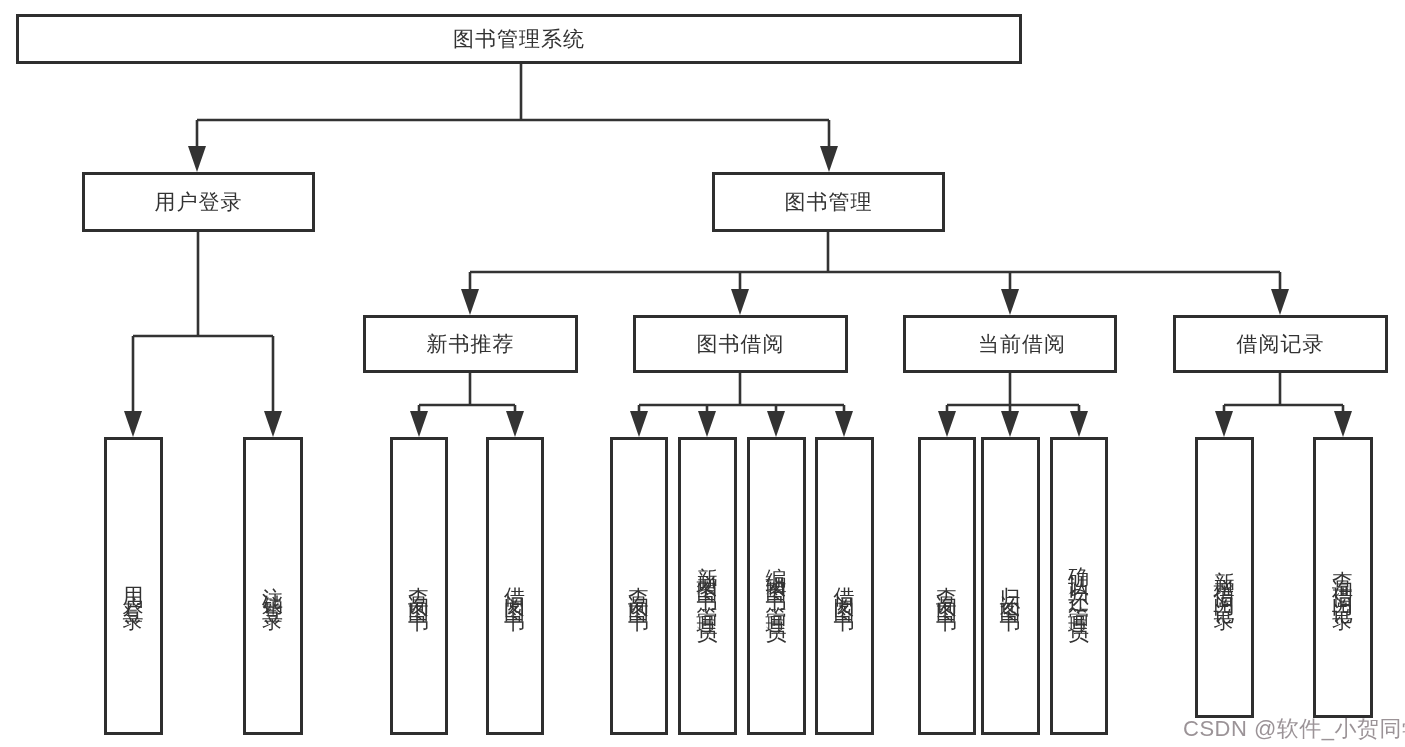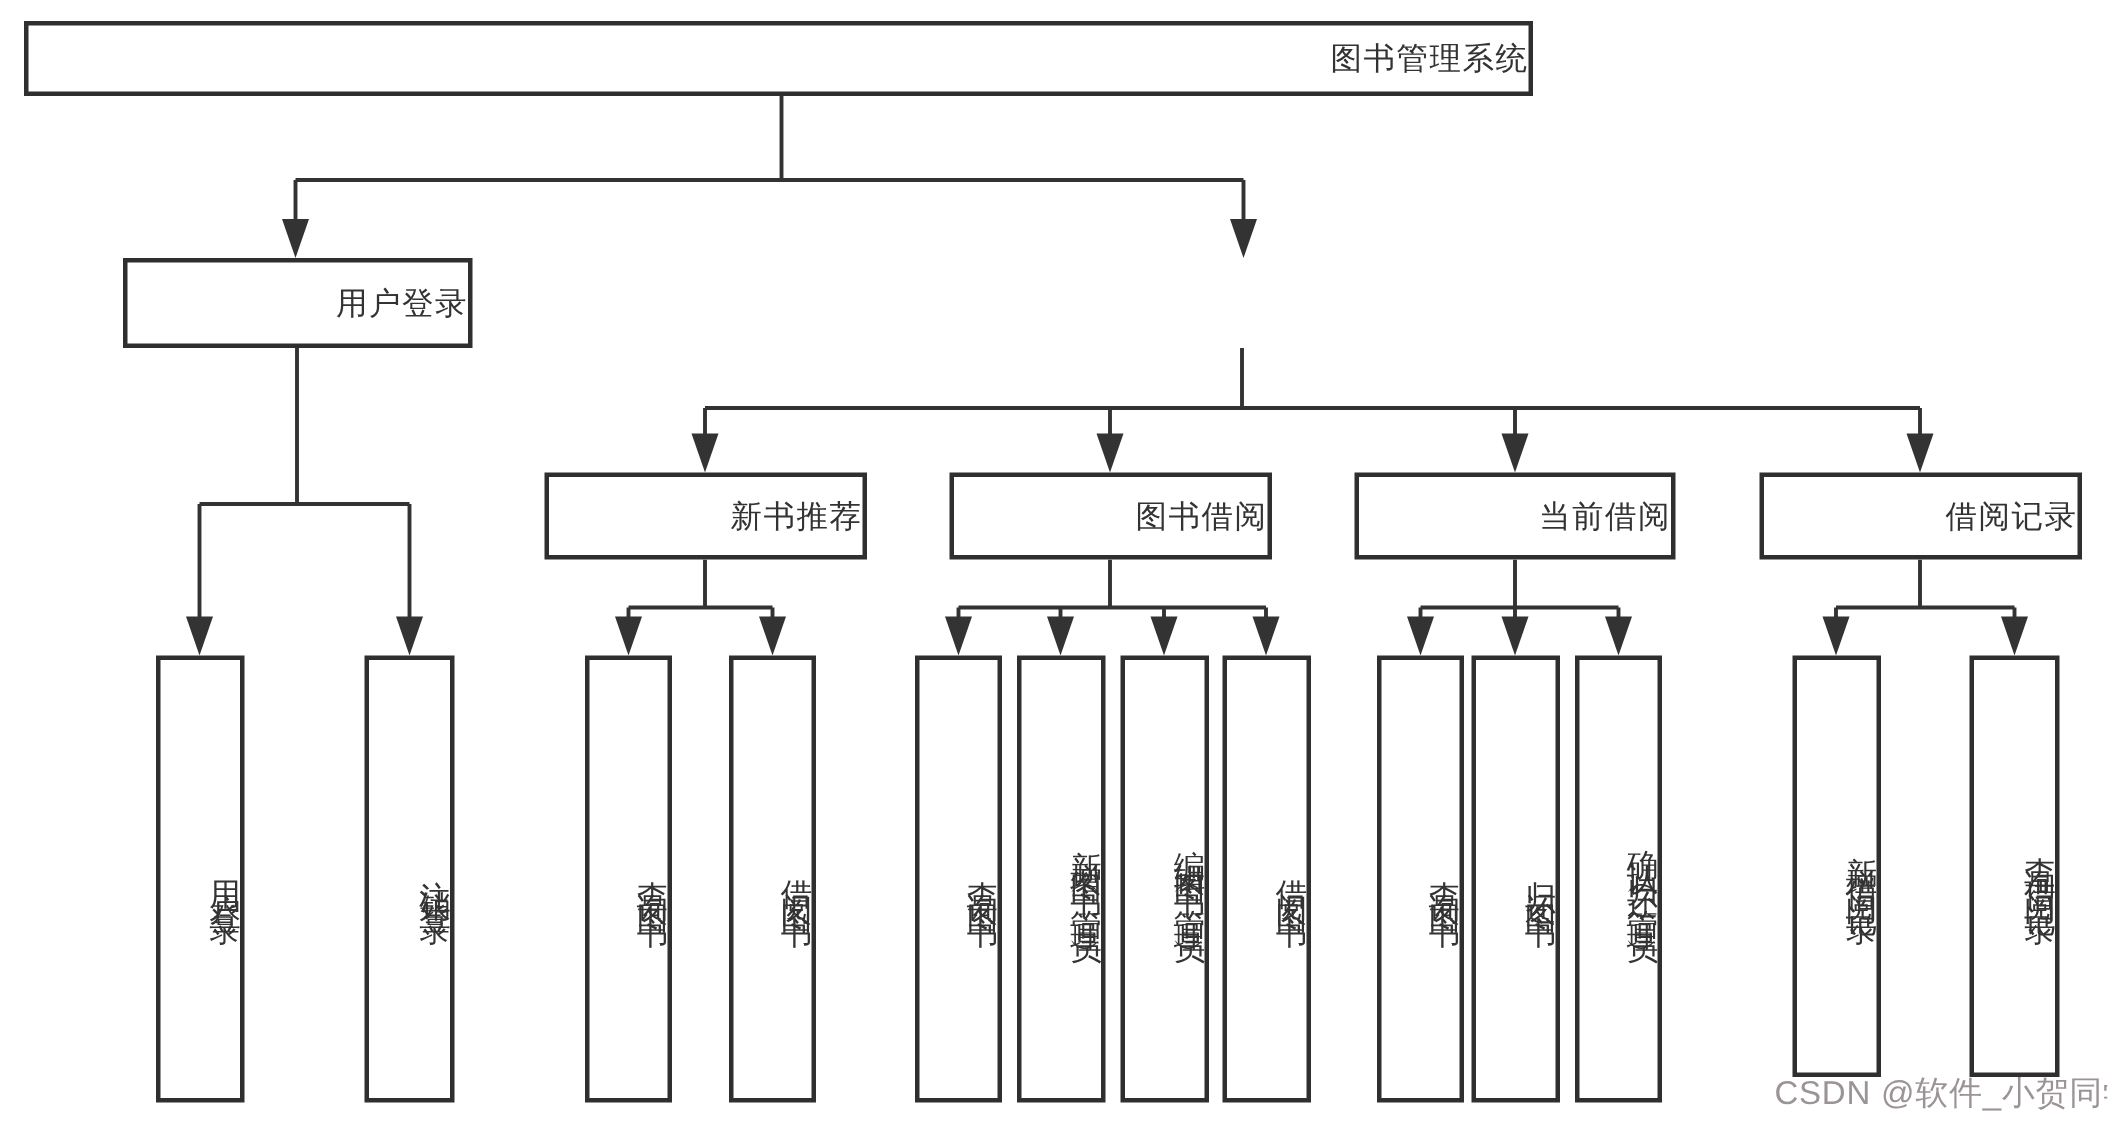--- a/index.html
+++ b/index.html
@@ -11,21 +11,21 @@
     font-family:"Liberation Sans","DejaVu Sans",sans-serif;
   }
   #wires{position:absolute;left:0;top:0;width:1405px;height:747px;z-index:1;}
   .box{
     position:absolute;
     box-sizing:border-box;
     border:3px solid #2f2f2f;
     background:#ffffff;
     display:flex;
     align-items:center;
-    justify-content:flex-end;
+    justify-content:center;
     color:#333333;
     font-size:21px;
     letter-spacing:1px;
     z-index:2;
   }
   .vbox .lbl{
     writing-mode:vertical-rl;
     text-orientation:mixed;
     letter-spacing:8px;
     line-height:1;
@@ -123,20 +123,23 @@
       <polygon points="1334,411 1352,411 1343,437" fill="#333333"></polygon>
     </svg>
 
   <div class="box b-root">
     <span class="lbl">图书管理系统</span>
   </div>
 
   <div class="box b-l2a">
     <span class="lbl">用户登录</span>
   </div>
+  <div class="box b-l2b">
+    <span class="lbl">图书管理</span>
+  </div>
 
   <div class="box b-g0">
     <span class="lbl">新书推荐</span>
   </div>
   <div class="box b-g1">
     <span class="lbl">图书借阅</span>
   </div>
   <div class="box b-g2">
     <span class="lbl">当前借阅</span>
   </div>

